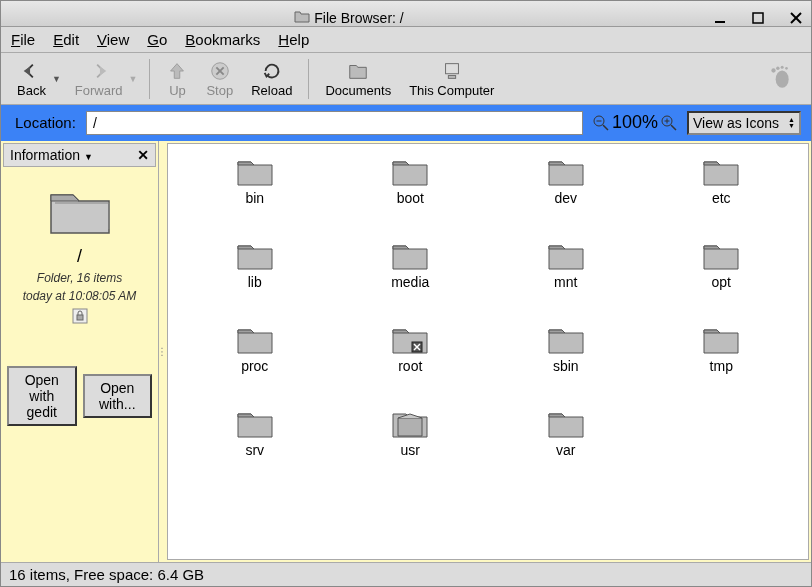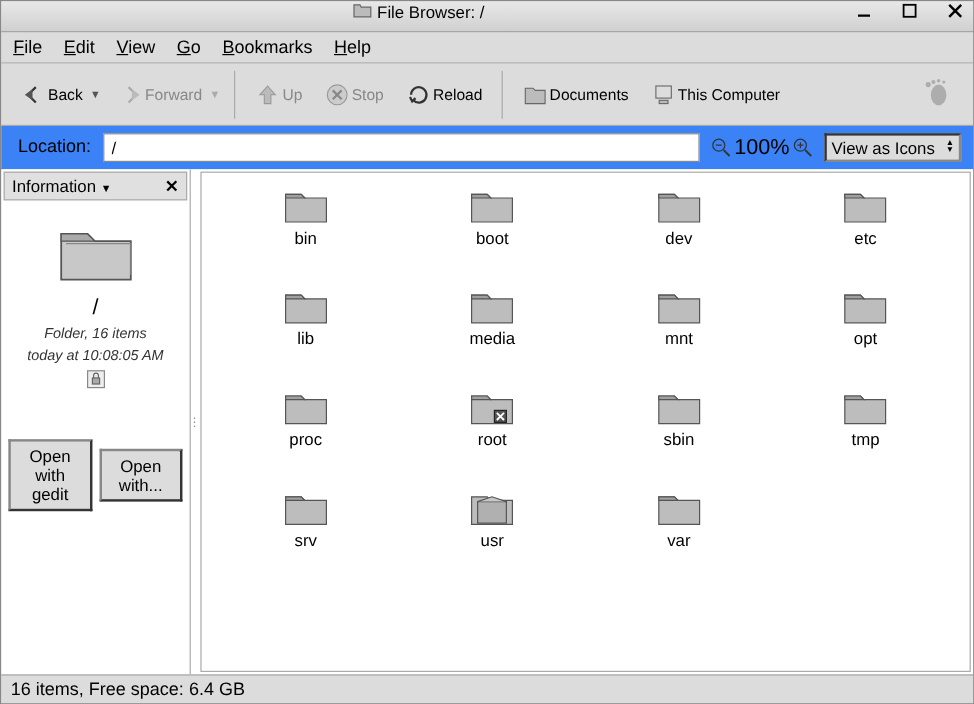--- a/index.html
+++ b/index.html
@@ -1,43 +1,43 @@
 <!DOCTYPE html>
 <html><head>
 <meta charset="utf-8">
 <style>
 * { box-sizing: border-box; margin: 0; padding: 0; font-family: sans-serif; }
 body { width: 812px; height: 587px; background: #d8d8d8; border: 1px solid #888; display: flex; flex-direction: column; font-size: 13px; }
 
-.titlebar { height: 26px; background: linear-gradient(#e8e8e8,#d0d0d0); border-bottom: 1px solid #999; display: flex; align-items: flex-start; padding: 0 6px; gap: 20px; }
+.titlebar { height: 26px; background: linear-gradient(#e8e8e8,#d0d0d0); border-bottom: 1px solid #999; display: flex; align-items: flex-end; padding: 0 6px; gap: 20px; }
 .titlebar .spacer { flex: 1; }
 .titlebar .title { display: flex; align-items: center; gap: 4px; font-size: 14px; }
 .win-btn { width: 18px; height: 16px; display: flex; align-items: center; justify-content: center; cursor: pointer; }
 
 .menubar { height: 26px; background: #dcdcdc; border-bottom: 1px solid #aaa; display: flex; align-items: center; padding: 0 10px; gap: 18px; font-size: 15px; }
 .menubar span { cursor: pointer; }
 .menubar span u { text-decoration: underline; }
 
 .toolbar { height: 52px; background: #dcdcdc; border-bottom: 1px solid #aaa; display: flex; align-items: center; padding: 2px 10px; gap: 6px; }
-.tool { display: flex; flex-direction: row; align-items: center; gap: 1px; padding: 2px 6px; font-size: 13px; cursor: pointer; }
+.tool { display: flex; flex-direction: column; align-items: center; gap: 1px; padding: 2px 6px; font-size: 13px; cursor: pointer; }
 .tool.dis { color: #888; }
 .tool svg { width: 22px; height: 22px; }
 .drop-arrow { font-size: 9px; color: #555; align-self: center; padding: 0 2px 0 0;}
 .tool-group { display:flex; align-items:center;}
 .foot-icon { margin-left: auto; padding-right: 8px; opacity: .55;}
 
 .locbar { height: 36px; background: #3b82f6; border-bottom: 1px solid #3b82f6; display: flex; align-items: center; padding: 2px 10px; gap: 6px; }
 .locbar .label { font-size: 15px; padding: 0 4px;}
 .locbar input { flex: 1; height: 24px; border: 1px solid #888; background: #fff; padding: 0 6px; font-size: 14px; }
 .zoom { display: flex; align-items: center; gap: 3px; font-size: 18px; padding: 0 4px;}
 .magnify { width:16px;height:16px;}
 .viewbox { height: 24px; border: 2px solid #888; border-style: inset; background: #dcdcdc; display: flex; align-items: center; padding: 0 4px; font-size: 14px; gap: 6px;}
 .spinner { display:flex; flex-direction:column; font-size:7px; line-height:6px; margin-left:3px;}
 
-.body { flex: 1; display: flex; background: #ffffff; overflow: hidden;}
+.body { flex: 1; display: flex; background: #fef9c3; overflow: hidden;}
 .sidebar { width: 158px; border-right: 1px solid #aaa; display: flex; flex-direction: column; padding: 2px;}
 .side-head { height: 24px; border: 1px solid #aaa; background: #e0e0e0; display: flex; align-items: center; justify-content: space-between; padding: 0 6px; font-size: 14px; margin-bottom: 4px;}
 .side-head .xx { font-weight: bold; cursor:pointer;}
 .side-big { text-align: center; padding: 10px 0 2px;}
 .side-name { text-align: center; font-size: 18px; padding-top: 4px;}
 .side-info { text-align: center; font-size: 12px; color: #333; padding-top: 4px; font-style: italic;}
 .side-btns { margin-top: auto; margin-bottom: 130px; padding: 4px; display:flex; flex-direction:row; gap:6px; align-items:center;}
 .side-btn { border: 2px solid #888; border-style: outset; background: #dcdcdc; padding: 4px 8px; font-size: 14px; cursor: pointer; width: 140px; text-align:center;}
 .perm-icon { text-align:center; padding-top:4px;}
 

